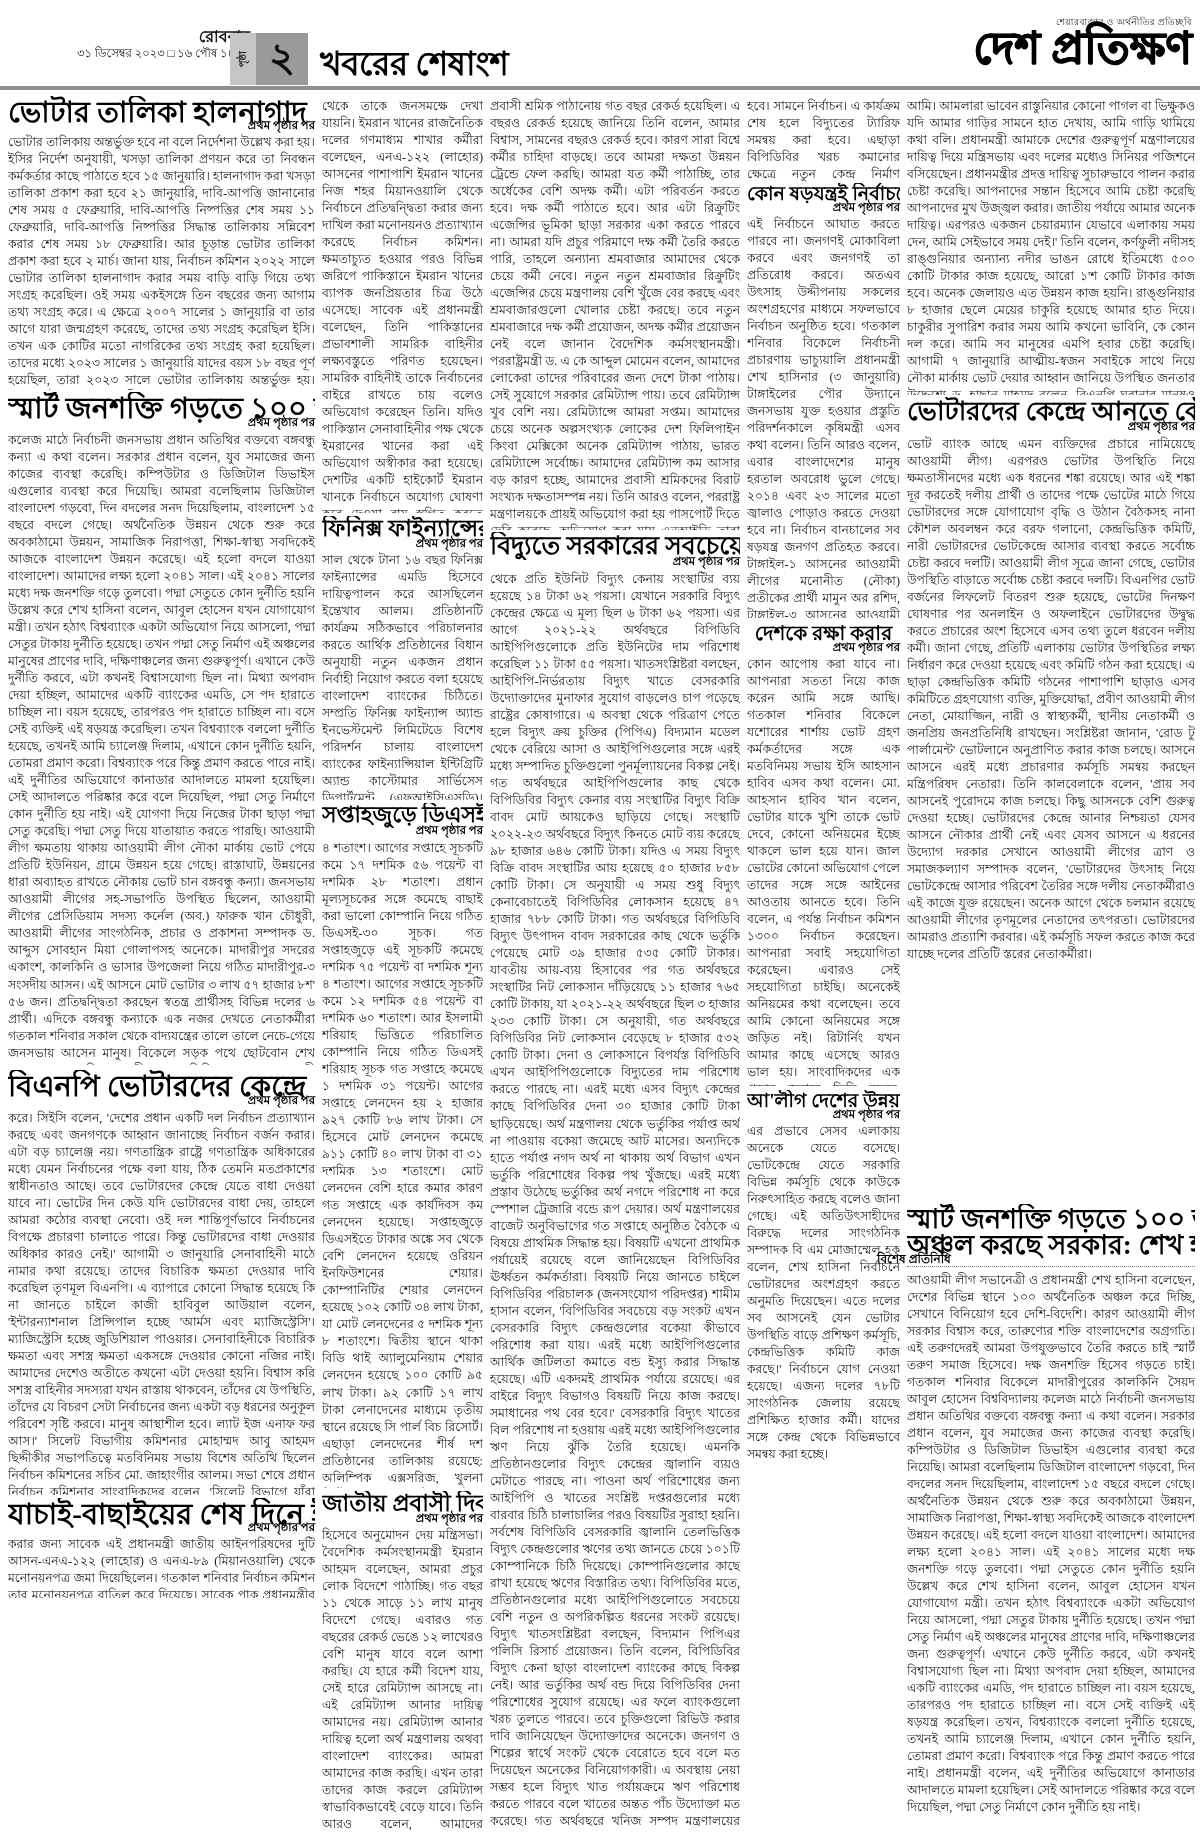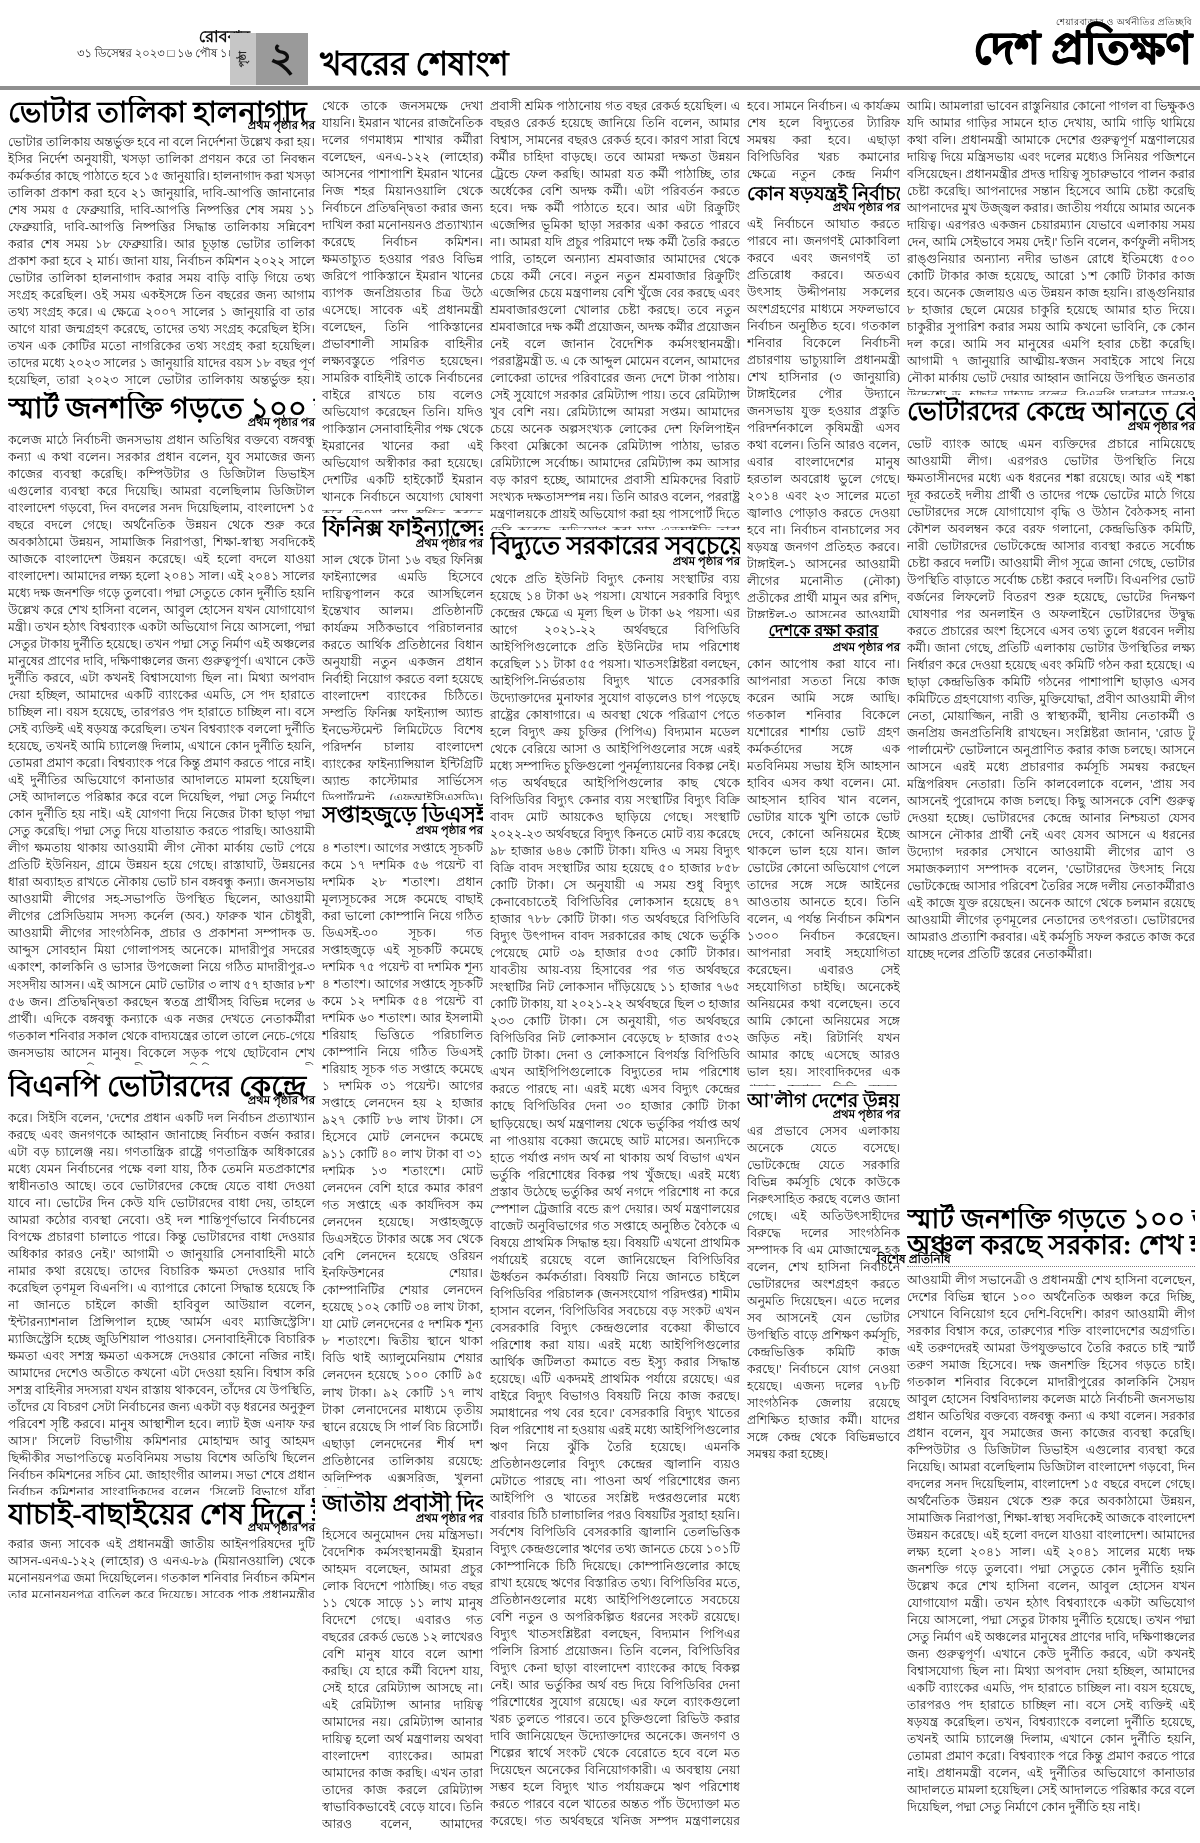--- a/index.html
+++ b/index.html
@@ -87,21 +87,21 @@
   <div class="abs headline" style="left:490px;top:532px;width:250px;font-size:25px;">বিদ্যুতে সরকারের সবচেয়ে বড়</div>
   <div class="abs continued" style="left:490px;top:555px;width:250px;">প্রথম পৃষ্ঠার পর</div>
   <div class="abs body-text" style="left:490px;top:571px;width:250px;height:1255px;">থেকে প্রতি ইউনিট বিদ্যুৎ কেনায় সংস্থাটির ব্যয় হয়েছে ১৪ টাকা ৬২ পয়সা। যেখানে সরকারি বিদ্যুৎ কেন্দ্রের ক্ষেত্রে এ মূল্য ছিল ৬ টাকা ৬২ পয়সা। এর আগে ২০২১-২২ অর্থবছরে বিপিডিবি আইপিপিগুলোকে প্রতি ইউনিটের দাম পরিশোধ করেছিল ১১ টাকা ৫৫ পয়সা। খাতসংশ্লিষ্টরা বলছেন, আইপিপি-নির্ভরতায় বিদ্যুৎ খাতে বেসরকারি উদ্যোক্তাদের মুনাফার সুযোগ বাড়লেও চাপ পড়েছে রাষ্ট্রের কোষাগারে। এ অবস্থা থেকে পরিত্রাণ পেতে হলে বিদ্যুৎ ক্রয় চুক্তির (পিপিএ) বিদ্যমান মডেল থেকে বেরিয়ে আসা ও আইপিপিগুলোর সঙ্গে এরই মধ্যে সম্পাদিত চুক্তিগুলো পুনর্মূল্যায়নের বিকল্প নেই। গত অর্থবছরে আইপিপিগুলোর কাছ থেকে বিপিডিবির বিদ্যুৎ কেনার ব্যয় সংস্থাটির বিদ্যুৎ বিক্রি বাবদ মোট আয়কেও ছাড়িয়ে গেছে। সংস্থাটি ২০২২-২৩ অর্থবছরে বিদ্যুৎ কিনতে মোট ব্যয় করেছে ৯৮ হাজার ৬৪৬ কোটি টাকা। যদিও এ সময় বিদ্যুৎ বিক্রি বাবদ সংস্থাটির আয় হয়েছে ৫০ হাজার ৮৫৮ কোটি টাকা। সে অনুযায়ী এ সময় শুধু বিদ্যুৎ কেনাবেচাতেই বিপিডিবির লোকসান হয়েছে ৪৭ হাজার ৭৮৮ কোটি টাকা। গত অর্থবছরে বিপিডিবি বিদ্যুৎ উৎপাদন বাবদ সরকারের কাছ থেকে ভর্তুকি পেয়েছে মোট ৩৯ হাজার ৫৩৫ কোটি টাকার। যাবতীয় আয়-ব্যয় হিসাবের পর গত অর্থবছরে সংস্থাটির নিট লোকসান দাঁড়িয়েছে ১১ হাজার ৭৬৫ কোটি টাকায়, যা ২০২১-২২ অর্থবছরে ছিল ৩ হাজার ২৩৩ কোটি টাকা। সে অনুযায়ী, গত অর্থবছরে বিপিডিবির নিট লোকসান বেড়েছে ৮ হাজার ৫৩২ কোটি টাকা। দেনা ও লোকসানে বিপর্যস্ত বিপিডিবি এখন আইপিপিগুলোকে বিদ্যুতের দাম পরিশোধ করতে পারছে না। এরই মধ্যে এসব বিদ্যুৎ কেন্দ্রের কাছে বিপিডিবির দেনা ৩০ হাজার কোটি টাকা ছাড়িয়েছে। অর্থ মন্ত্রণালয় থেকে ভর্তুকির পর্যাপ্ত অর্থ না পাওয়ায় বকেয়া জমেছে আট মাসের। অন্যদিকে হাতে পর্যাপ্ত নগদ অর্থ না থাকায় অর্থ বিভাগ এখন ভর্তুকি পরিশোধের বিকল্প পথ খুঁজছে। এরই মধ্যে প্রস্তাব উঠেছে ভর্তুকির অর্থ নগদে পরিশোধ না করে স্পেশাল ট্রেজারি বন্ডে রূপ দেয়ার। অর্থ মন্ত্রণালয়ের বাজেট অনুবিভাগের গত সপ্তাহে অনুষ্ঠিত বৈঠকে এ বিষয়ে প্রাথমিক সিদ্ধান্ত হয়। বিষয়টি এখনো প্রাথমিক পর্যায়েই রয়েছে বলে জানিয়েছেন বিপিডিবির ঊর্ধ্বতন কর্মকর্তারা। বিষয়টি নিয়ে জানতে চাইলে বিপিডিবির পরিচালক (জনসংযোগ পরিদপ্তর) শামীম হাসান বলেন, 'বিপিডিবির সবচেয়ে বড় সংকট এখন বেসরকারি বিদ্যুৎ কেন্দ্রগুলোর বকেয়া কীভাবে পরিশোধ করা যায়। এরই মধ্যে আইপিপিগুলোর আর্থিক জটিলতা কমাতে বন্ড ইস্যু করার সিদ্ধান্ত হয়েছে। এটি একদমই প্রাথমিক পর্যায়ে রয়েছে। এর বাইরে বিদ্যুৎ বিভাগও বিষয়টি নিয়ে কাজ করছে। সমাধানের পথ বের হবে।' বেসরকারি বিদ্যুৎ খাতের বিল পরিশোধ না হওয়ায় এরই মধ্যে আইপিপিগুলোর ঋণ নিয়ে ঝুঁকি তৈরি হয়েছে। এমনকি প্রতিষ্ঠানগুলোর বিদ্যুৎ কেন্দ্রের জ্বালানি ব্যয়ও মেটাতে পারছে না। পাওনা অর্থ পরিশোধের জন্য আইপিপি ও খাতের সংশ্লিষ্ট দপ্তরগুলোর মধ্যে বারবার চিঠি চালাচালির পরও বিষয়টির সুরাহা হয়নি। সর্বশেষ বিপিডিবি বেসরকারি জ্বালানি তেলভিত্তিক বিদ্যুৎ কেন্দ্রগুলোর ঋণের তথ্য জানতে চেয়ে ১০১টি কোম্পানিকে চিঠি দিয়েছে। কোম্পানিগুলোর কাছে রাখা হয়েছে ঋণের বিস্তারিত তথ্য। বিপিডিবির মতে, প্রতিষ্ঠানগুলোর মধ্যে আইপিপিগুলোতে সবচেয়ে বেশি নতুন ও অপরিকল্পিত ধরনের সংকট রয়েছে। বিদ্যুৎ খাতসংশ্লিষ্টরা বলছেন, বিদ্যমান পিপিএর পলিসি রিসার্চ প্রয়োজন। তিনি বলেন, বিপিডিবির বিদ্যুৎ কেনা ছাড়া বাংলাদেশ ব্যাংকের কাছে বিকল্প নেই। আর ভর্তুকির অর্থ বন্ড দিয়ে বিপিডিবির দেনা পরিশোধের সুযোগ রয়েছে। এর ফলে ব্যাংকগুলো খরচ তুলতে পারবে। তবে চুক্তিগুলো রিভিউ করার দাবি জানিয়েছেন উদ্যোক্তাদের অনেকে। জনগণ ও শিল্পের স্বার্থে সংকট থেকে বেরোতে হবে বলে মত দিয়েছেন অনেকের বিনিয়োগকারী। এ অবস্থায় নেয়া সম্ভব হলে বিদ্যুৎ খাত পর্যায়ক্রমে ঋণ পরিশোধ করতে পারবে বলে খাতের অন্তত পাঁচ উদ্যোক্তা মত করেছে। গত অর্থবছরে খনিজ সম্পদ মন্ত্রণালয়ের অধীনে বর্তমান সরকারের বিদ্যুৎ উৎপাদন সক্ষমতা (ক্যাপাসিটি চার্জসহ) বেড়ে দাঁড়িয়েছে ৯২৬ কোটি ৮ লাখ ডলারে। আর্থিক এ বিষয়গুলো এখন পর্যালোচনা হচ্ছে। এর সঙ্গে বিদ্যুৎ বিভাগের বিশ্লেষণে দেখা গেছে, বাংলাদেশ, ভারত, পাকিস্তান ও ভিয়েতনামের বিদ্যুৎ খাতের চুক্তি নবায়নযোগ্য জ্বালানির দিকে ঝুঁকছে। জ্বালানিসংশ্লিষ্ট ব্যয় বৃদ্ধির কারণে তাৎক্ষণিক সমন্বয়ের চাপ তৈরি করে ফেলছে এ খাত। বিদ্যুৎ খাতে সরকারের সামগ্রিক ভর্তুকি নিয়ে মুসলিম চৌধুরী বলেন, পিপিএর মেয়াল শেষ হওয়ার আগে বাতিল করলেও পাওনা পরিশোধ করতে হবে। সমাধানের জন্য দীর্ঘমেয়াদি পরিকল্পনা বাস্তবায়নে যেতে হবে। অর্থের অভাবে অনেক প্রকল্প যথাসময়ের সঙ্গে সম্পর্কিত হয় না। দীর্ঘমেয়াদি পরিকল্পনার আওতায় বিদ্যুৎ খাতে ভর্তুকি কমানোর চেষ্টা করছে খাতটির নীতিনির্ধারকরা। প্রকৌশলী মো. হুমায়ুন কবির বলেন, প্রয়োজন হলে ভর্তুকি দিয়ে হলেও খাতটিকে বাঁচাতে হবে বলে মত নিয়েছে। এ ছাড়া আগামী কয়েক বছর ভর্তুকি থাকবে বলে জানিয়েছে অর্থ বিভাগ।</div>
 
   <div class="abs body-text" style="left:747px;top:98px;width:153px;height:84px;">হবে। সামনে নির্বাচন। এ কার্যক্রম শেষ হলে বিদ্যুতের ট্যারিফ সমন্বয় করা হবে। এছাড়া বিপিডিবির খরচ কমানোর ক্ষেত্রে নতুন কেন্দ্র নির্মাণ চুক্তিতে বিদ্যুৎ না দিয়ে ক্যাপাসিটি চার্জ পরিশোধের সুযোগও থাকবে না।'</div>
 
   <div class="abs headline" style="left:747px;top:183px;width:153px;font-size:19px;">কোন ষড়যন্ত্রই নির্বাচনে</div>
   <div class="abs continued" style="left:747px;top:201px;width:153px;">প্রথম পৃষ্ঠার পর</div>
   <div class="abs body-text" style="left:747px;top:216px;width:153px;height:402px;">এই নির্বাচনে আঘাত করতে পারবে না। জনগণই মোকাবিলা করবে এবং জনগণই তা প্রতিরোধ করবে। অতএব উৎসাহ উদ্দীপনায় সকলের অংশগ্রহণের মাধ্যমে সফলভাবে নির্বাচন অনুষ্ঠিত হবে। গতকাল শনিবার বিকেলে নির্বাচনী প্রচারণায় ভাচ্যুয়ালি প্রধানমন্ত্রী শেখ হাসিনার (৩ জানুয়ারি) টাঙ্গাইলের পৌর উদ্যানে জনসভায় যুক্ত হওয়ার প্রস্তুতি পরিদর্শনকালে কৃষিমন্ত্রী এসব কথা বলেন। তিনি আরও বলেন, এবার বাংলাদেশের মানুষ হরতাল অবরোধ ভুলে গেছে। ২০১৪ এবং ২৩ সালের মতো জ্বালাও পোড়াও করতে দেওয়া হবে না। নির্বাচন বানচালের সব ষড়যন্ত্র জনগণ প্রতিহত করবে। টাঙ্গাইল-১ আসনের আওয়ামী লীগের মনোনীত (নৌকা) প্রতীকের প্রার্থী মামুন অর রশিদ, টাঙ্গাইল-৩ আসনের আওয়ামী লীগের মনোনীত (নৌকা) প্রতীকের প্রার্থী ডা. কামরুল হাসান খান, সদর উপজেলা আওয়ামী লীগের সভাপতি ফারুক হোসেন মানকি প্রমুখ।</div>
 
-  <div class="abs headline" style="left:747px;top:622px;width:153px;font-size:16px;text-decoration:underline;">দেশকে রক্ষা করার</div>
+  <div class="abs headline" style="left:747px;top:622px;width:153px;font-size:20px;">দেশকে রক্ষা করার</div>
   <div class="abs continued" style="left:747px;top:641px;width:153px;">প্রথম পৃষ্ঠার পর</div>
   <div class="abs body-text" style="left:747px;top:656px;width:153px;height:430px;">কোন আপোষ করা যাবে না। আপনারা সততা নিয়ে কাজ করেন আমি সঙ্গে আছি। গতকাল শনিবার বিকেলে যশোরের শার্শায় ভোট গ্রহণ কর্মকর্তাদের সঙ্গে এক মতবিনিময় সভায় ইসি আহসান হাবিব এসব কথা বলেন। মো. আহসান হাবিব খান বলেন, ভোটার যাকে খুশি তাকে ভোট দেবে, কোনো অনিয়মের ইচ্ছে থাকলে ভাল হয়ে যান। জাল ভোটের কোনো অভিযোগ পেলে তাদের সঙ্গে সঙ্গে আইনের আওতায় আনতে হবে। তিনি বলেন, এ পর্যন্ত নির্বাচন কমিশন ১৩০০ নির্বাচন করেছেন। আপনারা সবাই সহযোগিতা করেছেন। এবারও সেই সহযোগিতা চাইছি। অনেকেই অনিয়মের কথা বলেছেন। তবে আমি কোনো অনিয়মের সঙ্গে জড়িত নই। রিটার্নিং যখন আমার কাছে এসেছে আরও ভাল হয়। সাংবাদিকদের এক প্রশ্নের জবাবে তিনি বলেন, বিএনপিকে নির্বাচনে আনতে অনেক চেষ্টা করা হয়েছে কিন্তু তারা আসেনি। তবে তারা অংশ গ্রহণ না করলেও সুষ্ঠু ও নিরপেক্ষ ভোট উপহার দিতে নির্বাচন কমিশন প্রতিজ্ঞাবদ্ধ। এর আগে আইন শৃঙ্খলা পরিস্থিতি নিয়ে বক্তব্য রাখেন জেলা পুলিশ সুপার প্রলয় কুমার জোয়ারদার, খুলনা বিভাগীয় নির্বাচন কর্মকর্তাসহ আরও অনেকে।</div>
 
   <div class="abs headline" style="left:747px;top:1090px;width:153px;font-size:19px;">আ'লীগ দেশের উন্নয়ন</div>
   <div class="abs continued" style="left:747px;top:1108px;width:153px;">প্রথম পৃষ্ঠার পর</div>
   <div class="abs body-text" style="left:747px;top:1123px;width:153px;height:437px;">এর প্রভাবে সেসব এলাকায় অনেকে যেতে বসেছে। ভোটকেন্দ্রে যেতে সরকারি বিভিন্ন কর্মসূচি থেকে কাউকে নিরুৎসাহিত করছে বলেও জানা গেছে। এই অতিউৎসাহীদের বিরুদ্ধে দলের সাংগঠনিক সম্পাদক বি এম মোজাম্মেল হক বলেন, শেখ হাসিনা নির্বাচনে ভোটারদের অংশগ্রহণ করতে অনুমতি দিয়েছেন। এতে দলের সব আসনেই যেন ভোটার উপস্থিতি বাড়ে প্রশিক্ষণ কর্মসূচি, কেন্দ্রভিত্তিক কমিটি কাজ করছে।' নির্বাচনে যোগ নেওয়া হয়েছে। এজন্য দলের ৭৮টি সাংগঠনিক জেলায় রয়েছে প্রশিক্ষিত হাজার কর্মী। যাদের সঙ্গে কেন্দ্র থেকে বিভিন্নভাবে সমন্বয় করা হচ্ছে।</div>
 
   <div class="abs body-text" style="left:907px;top:98px;width:288px;height:297px;">আমি। আমলারা ভাবেন রাস্তুনিয়ার কোনো পাগল বা ভিক্ষুকও যদি আমার গাড়ির সামনে হাত দেখায়, আমি গাড়ি থামিয়ে কথা বলি। প্রধানমন্ত্রী আমাকে দেশের গুরুত্বপূর্ণ মন্ত্রণালয়ের দায়িত্ব দিয়ে মন্ত্রিসভায় এবং দলের মধ্যেও সিনিয়র পজিশনে বসিয়েছেন। প্রধানমন্ত্রীর প্রদত্ত দায়িত্ব সুচারুভাবে পালন করার চেষ্টা করেছি। আপনাদের সন্তান হিসেবে আমি চেষ্টা করেছি আপনাদের মুখ উজ্জ্বল করার। জাতীয় পর্যায়ে আমার অনেক দায়িত্ব। এরপরও একজন চেয়ারম্যান যেভাবে এলাকায় সময় দেন, আমি সেইভাবে সময় দেই।' তিনি বলেন, কর্ণফুলী নদীসহ রাঙ্গুনিয়ার অন্যান্য নদীর ভাঙন রোধে ইতিমধ্যে ৫০০ কোটি টাকার কাজ হয়েছে, আরো ১'শ কোটি টাকার কাজ হবে। অনেক জেলায়ও এত উন্নয়ন কাজ হয়নি। রাঙ্গুনিয়ার ৮ হাজার ছেলে মেয়ের চাকুরি হয়েছে আমার হাত দিয়ে। চাকুরীর সুপারিশ করার সময় আমি কখনো ভাবিনি, কে কোন দল করে। আমি সব মানুষের এমপি হবার চেষ্টা করেছি। আগামী ৭ জানুয়ারি আত্মীয়-স্বজন সবাইকে সাথে নিয়ে নৌকা মার্কায় ভোট দেয়ার আহ্বান জানিয়ে উপস্থিত জনতার উদ্দেশ্যে ড. হাছান মাহমুদ বলেন, বিএনপি ঘরানার মানুষও অনেকে আমাকে ভোট দেয়। রাঙ্গুনিয়ায় আগেও এমপি, মন্ত্রী ছিল। কেউ একটি মসজিদ ভবন বানিয়েছে দেখিয়ে দিতে পারবেন না। মসজিদের মধ্যে কিছু টাকা দিয়েছে বা বড়জোর এক-দুই টন চাল টিআর দিয়েছে বলতে পারবে। তথ্যমন্ত্রী বলেন, 'আমার পারিবারিক দাতব্য প্রতিষ্ঠান এনএনকে ফাউন্ডেশনের মাধ্যমে রাঙ্গুনিয়ায় ২৪টি নতুন মসজিদ বিল্ডিং করে দিয়েছি। রাঙ্গুনিয়ার প্রতিটি মসজিদ, মন্দির ও প্যাগোডাসহ সব ধর্মীয় প্রতিষ্ঠান বরাদ্দ পেয়েছে। গত ১৫ বছর সবার জন্য আমার দরজা খোলা রেখেছি, পাঁচ বছর পর আমি আপনাদের দুয়ারে এসেছি, আপনারা দয়া করে আপনাদের দুয়ারটি আমার জন্য খুলে দেবেন। ৭ জানুয়ারি সবাইকে সাথে নিয়ে নৌকা মার্কায় ভোট দেবেন সেই প্রত্যাশা রইল।' আওয়ামী লীগের জেলা, উপজেলা ও ইউনিয়নের অঙ্গ ও সহযোগী সংগঠনের নেতাকর্মীরা কার্যক্রমে যোগ দেন।</div>
 
   <div class="abs headline" style="left:907px;top:397px;width:288px;font-size:26px;">ভোটারদের কেন্দ্রে আনতে কৌশলী</div>

